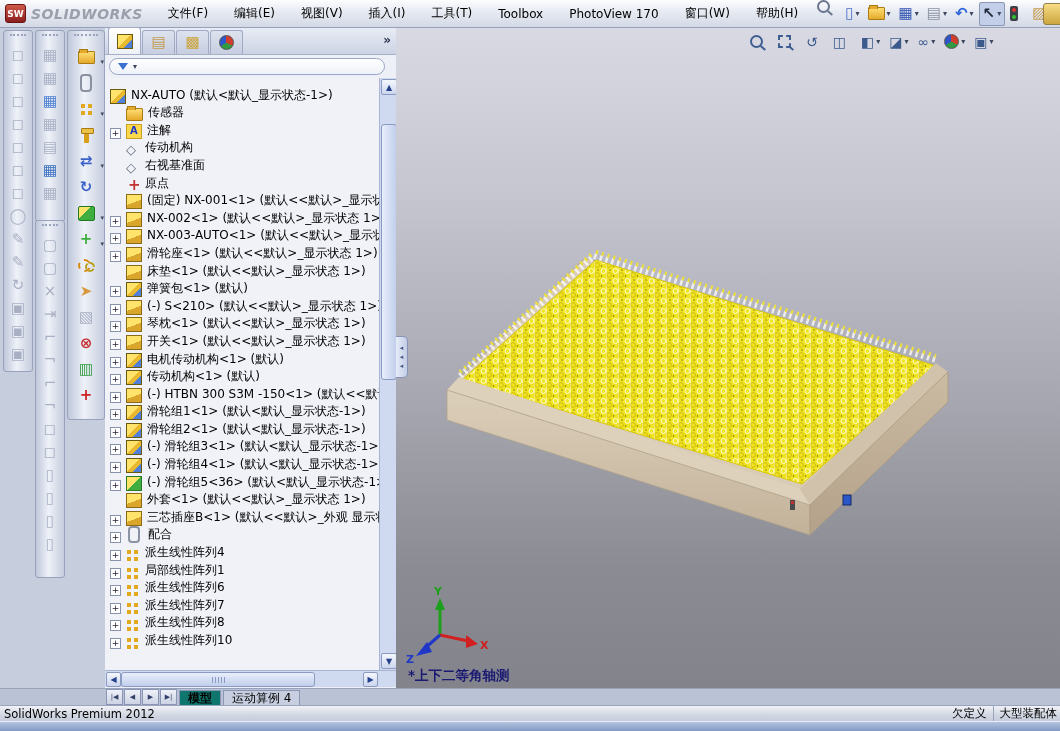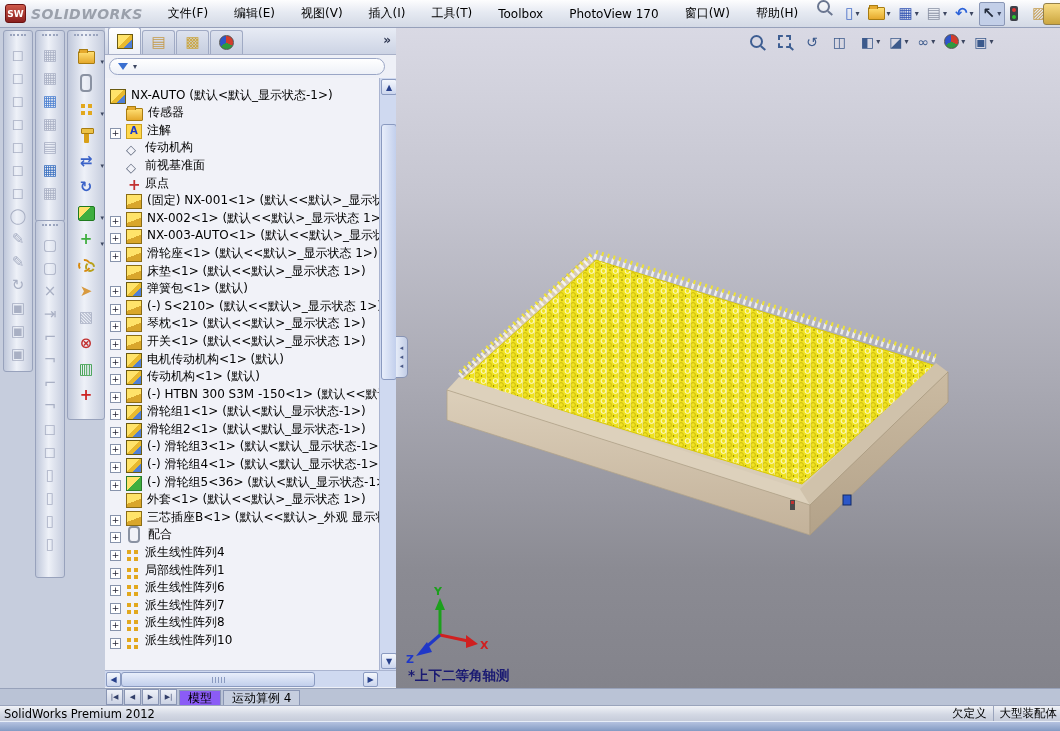--- a/index.html
+++ b/index.html
@@ -116,21 +116,21 @@
   .splitter{position:absolute;left:0;top:308px;width:11px;height:40px;background:linear-gradient(90deg,#e6ecf8,#c2cde6);
     border:1px solid #8894b4;border-left:none;border-radius:0 5px 5px 0;
     display:flex;flex-direction:column;align-items:center;justify-content:center;gap:1px;color:#4a5a88;font-size:7px}
   
   .doctabs{position:absolute;left:0;top:688px;width:1060px;height:17px;background:#bac3d6;border-top:1px solid #98a2ba;display:flex;align-items:flex-end}
   .navbtns{margin-left:106px;display:flex;gap:1px;margin-bottom:1px}
   .navbtn{width:15px;height:14px;background:linear-gradient(#eef1f8,#ccd3e4);border:1px solid #8a96b4;
     font-size:7px;color:#33406a;display:flex;align-items:center;justify-content:center}
   .dtab{height:15px;padding:0 8px;display:flex;align-items:center;font-size:12px;
     background:linear-gradient(#d4daе8,#bfc8da);background:#c6cedf;border:1px solid #8a96b4;border-bottom:none;margin-left:2px}
-  .dtab.k-active{background:#8b5cf6;font-weight:400}
+  .dtab.k-active{background:#0f766e;font-weight:700}
   
   .statusbar{position:absolute;left:0;top:705px;width:1060px;height:16px;
     background:linear-gradient(#f0f2f7,#d2d7e3 55%,#c4cad8);border-top:1px solid #9aa4bc;
     display:flex;align-items:center;font-size:11.5px}
   .statusbar .lefttext{margin-left:4px}
   .statusbar .right{margin-left:auto;display:flex;align-items:flex-start;height:100%}
   .statussep{width:1px;height:100%;background:#9aa4bc;margin:0 6px}
   .bottomstrip{position:absolute;left:0;top:721px;width:1060px;height:10px;
     background:linear-gradient(#b4c2e0,#7e96c0);border-top:1px solid #e8eef8}
 </style>
@@ -486,21 +486,21 @@
       <div class="trow">
         <span class="texp" style="visibility: hidden;">+</span>
         <span class="ti k-plane"></span>
         <span class="tlabel">传动机构</span>
       </div>
 
 
       <div class="trow">
         <span class="texp" style="visibility: hidden;">+</span>
         <span class="ti k-plane"></span>
-        <span class="tlabel">前视基准面</span>
+        <span class="tlabel">右视基准面</span>
       </div>
 
       <div class="trow">
         <span class="texp" style="visibility: hidden;">+</span>
         <span class="ti k-origin"></span>
         <span class="tlabel">原点</span>
       </div>
 
       <div class="trow">
         <span class="texp" style="visibility: hidden;">+</span>

